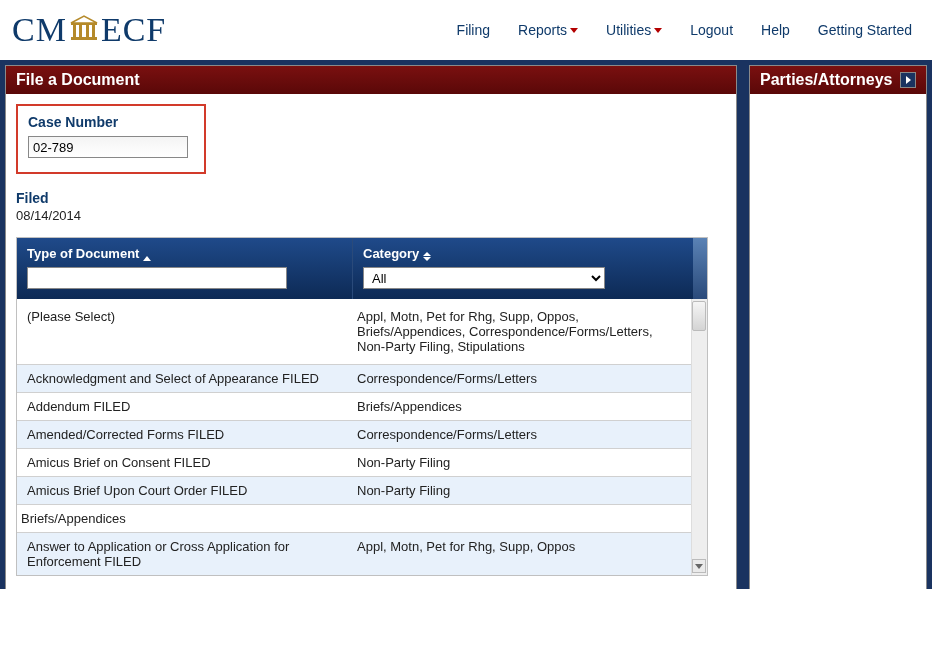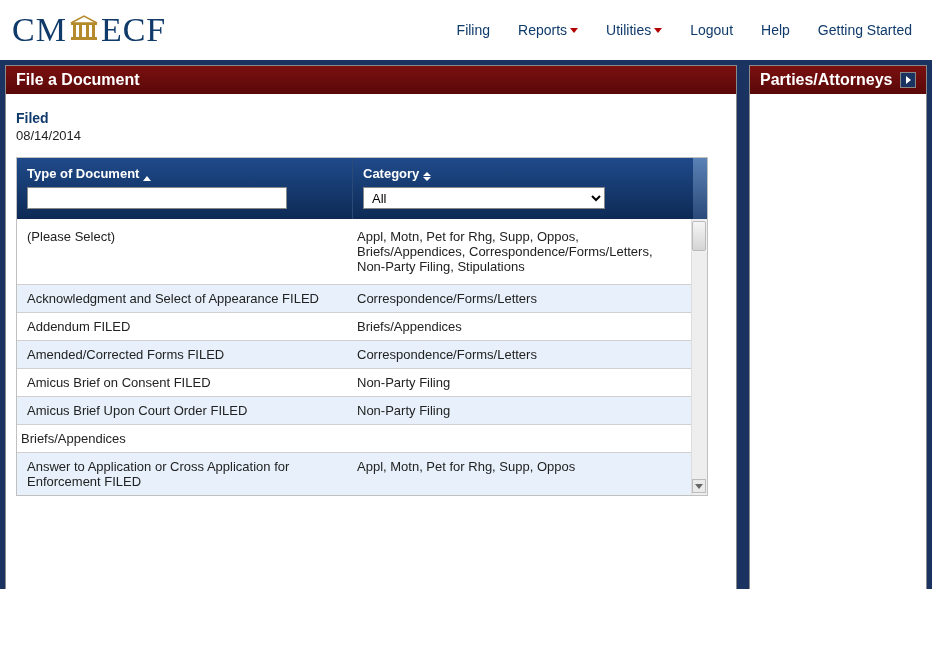--- a/index.html
+++ b/index.html
@@ -95,20 +95,24 @@
 </div>
 
 <div class="layout">
 
   <div class="main-col">
     <div class="panel-header">
       <span>File a Document</span>
     </div>
     <div class="main-body">
 
+      <div class="case-box">
+        <div class="case-label">Case Number</div>
+        <input class="case-input" value="02-789" style="">
+      </div>
 
       <div class="filed-label">Filed</div>
       <div class="filed-value">08/14/2014</div>
 
       <div class="grid-wrap">
         <div class="grid-header">
           <div class="gh-docs">
             <div class="gh-title">
               <span>Type of Document</span>
               <span class="sort-up"></span>

